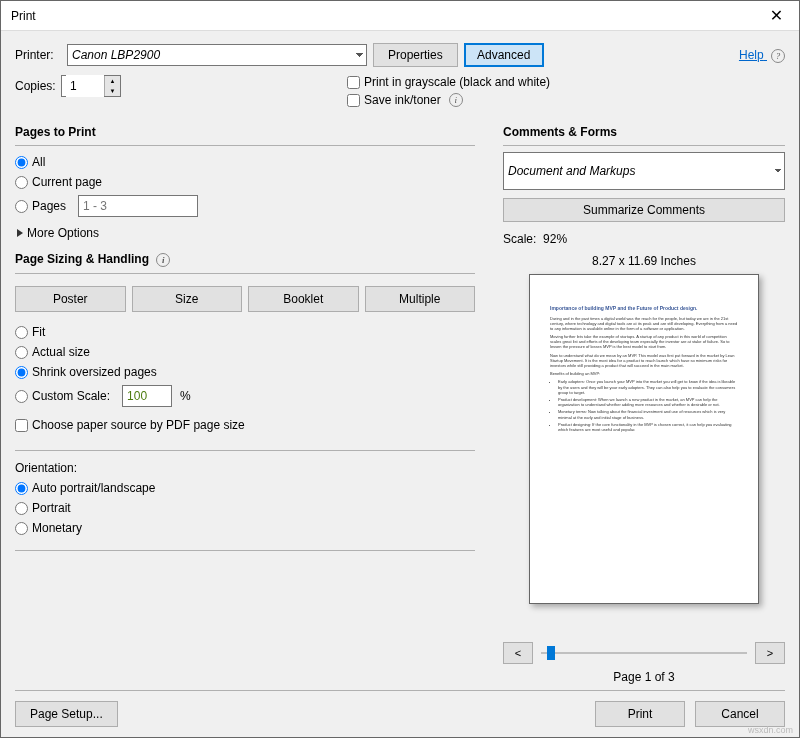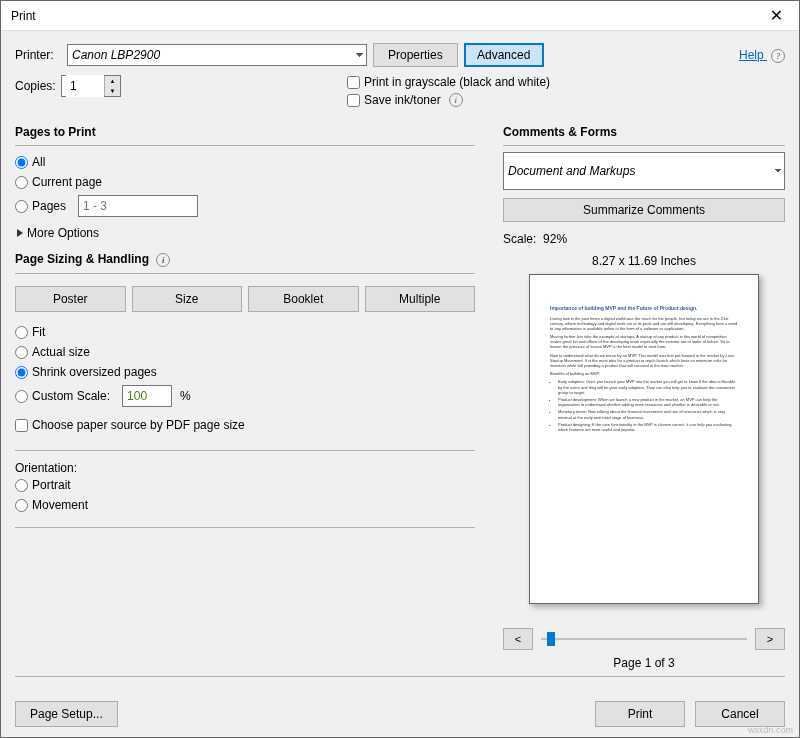--- a/index.html
+++ b/index.html
@@ -47,21 +47,21 @@
 .preview-page .ptitle { font-size: 5px; font-weight: bold; color: #3b5998; margin-bottom: 4px; }
 .preview-page p { margin: 0 0 3px 0; }
 .preview-page ul { margin: 2px 0 0 8px; padding: 0; }
 .preview-page li { margin-bottom: 2px; }
 .nav-row { display: flex; align-items: center; gap: 8px; margin-top: 10px; }
 .nav-btn { width: 30px; height: 22px; background: #e1e1e1; border: 1px solid #adadad; display: flex; align-items: center; justify-content: center; cursor: pointer; font-size: 11px; }
 .slider { flex: 1; position: relative; height: 20px; }
 .slider-track { position: absolute; top: 9px; left: 0; right: 0; height: 2px; background: #c0c0c0; }
 .slider-thumb { position: absolute; top: 3px; left: 6px; width: 8px; height: 14px; background: #0078d7; }
 .page-info { text-align: center; margin-top: 6px; font-size: 12px; }
-.footer { display: flex; padding-top: 24px; gap: 10px; border-top: 1px solid #b0b0b0; margin-top: 6px; }
+.footer { display: flex; padding-top: 10px; gap: 10px; border-top: 1px solid #b0b0b0; margin-top: 6px; }
 .footer .btn { min-width: 90px; height: 26px; }
 .footer-spacer { flex: 1; }
 .watermark { position: absolute; bottom: 2px; right: 6px; font-size: 9px; color: #bbb; }
 </style>
 </head>
 <body>
 
 <div class="dialog">
   <div class="titlebar">
     <span class="title">Print</span>
@@ -151,27 +151,31 @@
           <input type="text" class="scale-input" disabled="" value="100" style="">
           <span>%</span>
           </div>
         <div class="checkbox-row" style="margin-top:8px">
             <input type="checkbox" style="">
             <span>Choose paper source by PDF page size</span>
           </div>
 
         <div class="hr" style="margin-top:14px"></div>
         <div style="margin-top:4px">Orientation:</div>
+        <div class="radio-row" style="margin-top:6px">
+            <input type="radio" name="or" checked="" style="">
+            <span>Auto portrait/landscape</span>
+          </div>
         <div class="radio-row">
             <input type="radio" name="or" style="">
             <span>Portrait</span>
           </div>
         <div class="radio-row">
             <input type="radio" name="or" style="">
-            <span>Movement</span>
+            <span>Monetary</span>
           </div>
         <div class="hr" style="margin-top:12px"></div>
       </div>
 
       <div class="right-col">
         <div class="section-title">Comments &amp; Forms</div>
         <div class="hr"></div>
         <select class="dropdown-wide"><option>Document and Markups</option></select>
         <button class="btn summarize"><span>Summarize Comments</span></button>
 

